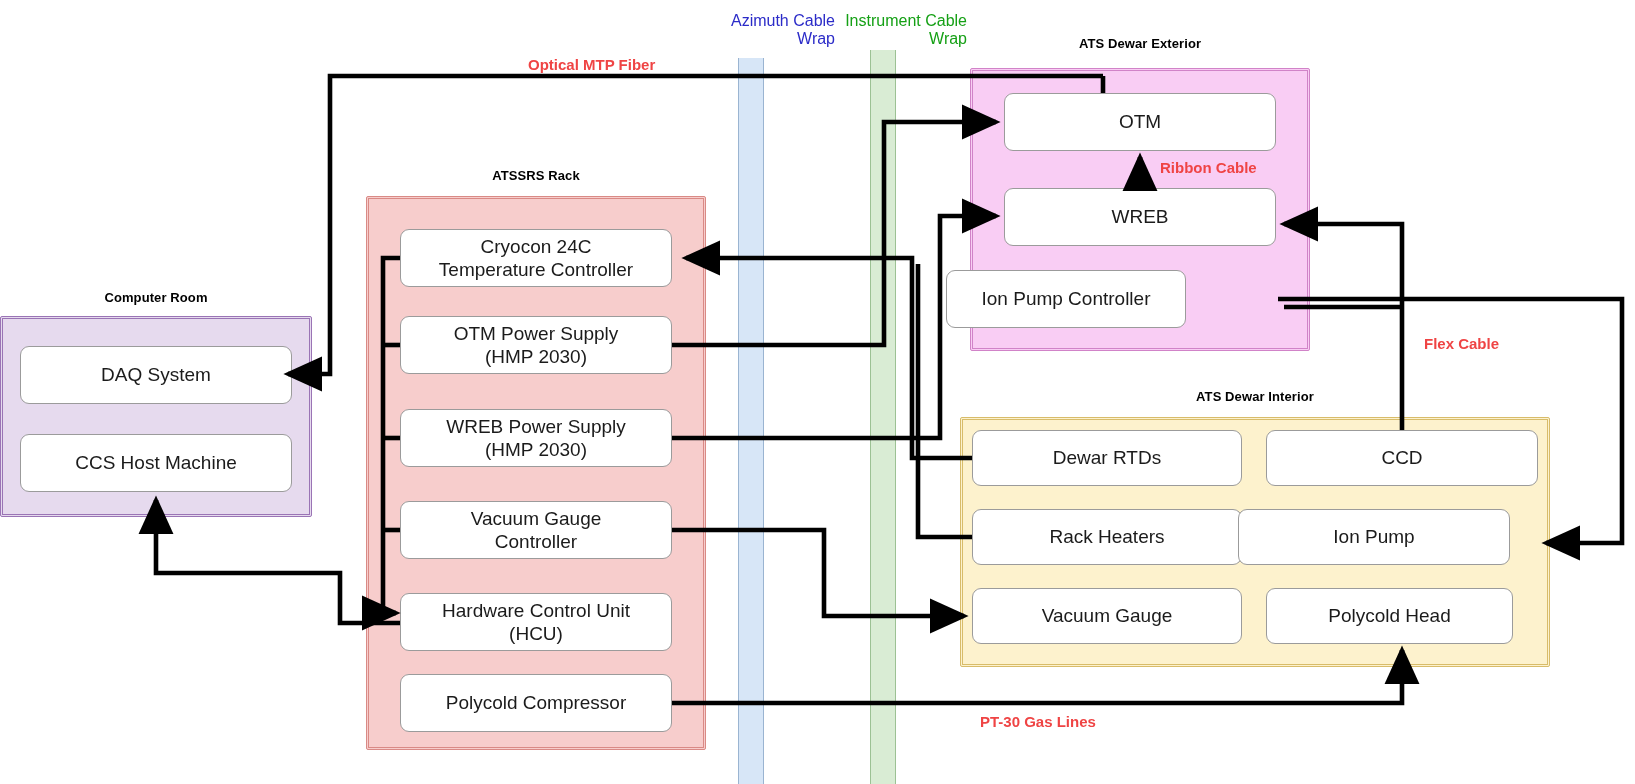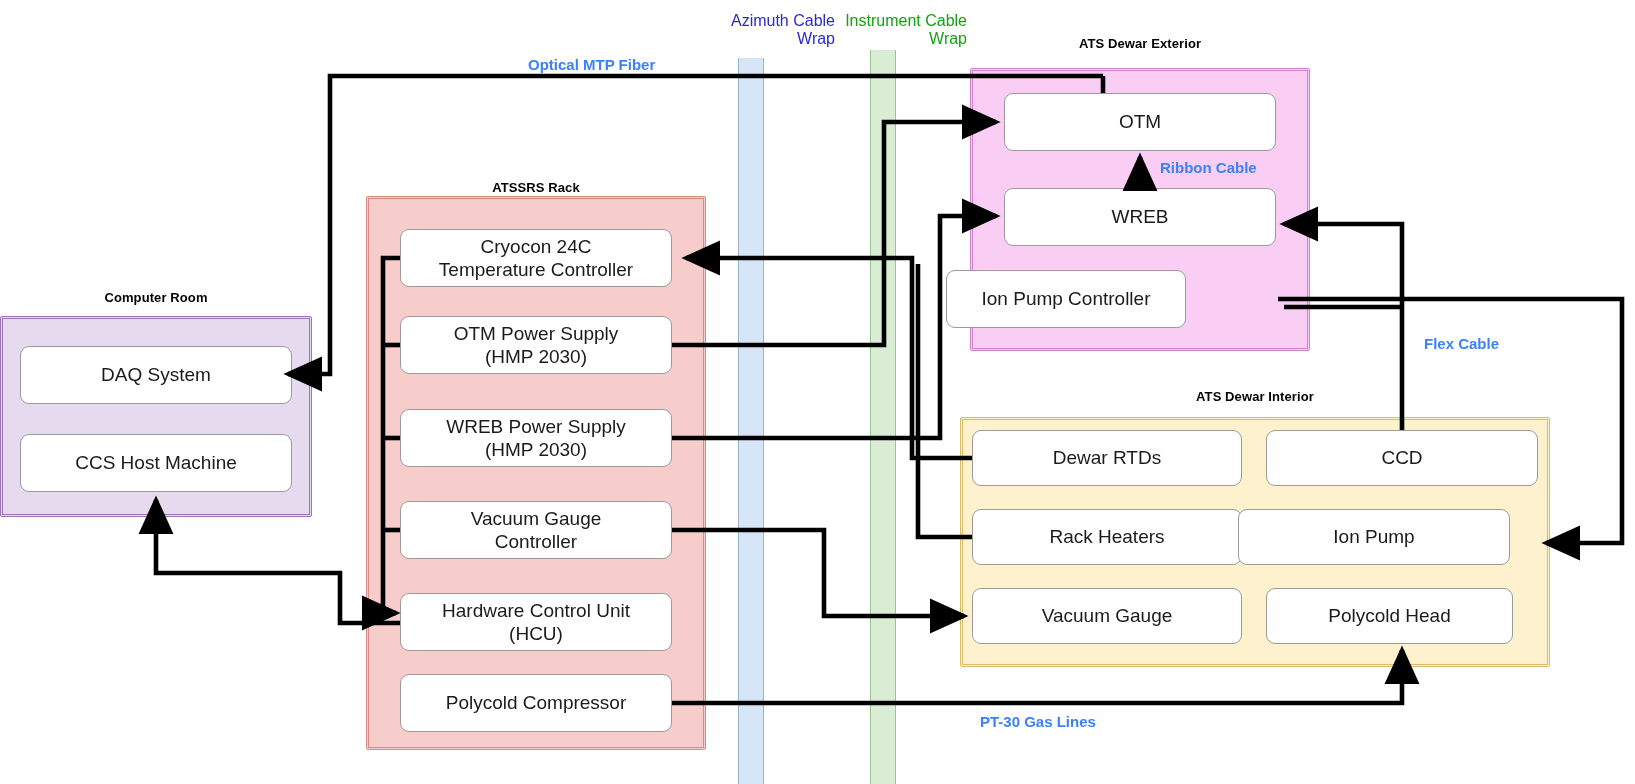--- a/index.html
+++ b/index.html
@@ -18,21 +18,21 @@
   .g-dewar-int{background:#fdf2cd;border-color:#d8bc6a;}
 
   .group-title{position:absolute;font-weight:bold;font-size:13px;color:#000;text-align:center;
     white-space:nowrap;letter-spacing:.1px;}
 
   .node{position:absolute;box-sizing:border-box;background:#ffffff;border:1px solid #9b9b9b;
     border-radius:9px;display:flex;align-items:center;justify-content:center;text-align:center;
     font-size:19px;color:#1b1b1b;line-height:1.22;padding:2px 6px;}
   .node span{display:block;}
 
-  .edge-label{position:absolute;font-weight:bold;font-size:15px;color:#3b82f6;white-space:nowrap;}
+  .edge-label{position:absolute;font-weight:bold;font-size:15px;color:#ef4444;white-space:nowrap;}
   .wrap-label{position:absolute;font-weight:normal;font-size:16px;text-align:right;line-height:1.15;}
   .wl-az{color:#2b2bc8;}
   .wl-inst{color:#15a015;}
 </style>
 </head>
 <body>
 
 <div id="stage">
 
   <div class="wrap-band band-az" style="left:738px;top:58px;width:24px;height:726px;"></div>
@@ -49,21 +49,21 @@
 
   <div class="group-title" style="left:0px;top:290px;width:312px;">Computer Room</div>
   <div class="group g-computer" style="left:0px;top:316px;width:312px;height:201px;"></div>
   <div class="node" style="left:20px;top:346px;width:272px;height:58px;">
     <span>DAQ System</span>
   </div>
   <div class="node" style="left:20px;top:434px;width:272px;height:58px;">
     <span>CCS Host Machine</span>
   </div>
 
-  <div class="group-title" style="left:366px;top:168px;width:340px;margin-top:12px;">ATSSRS Rack</div>
+  <div class="group-title" style="left:366px;top:168px;width:340px;">ATSSRS Rack</div>
   <div class="group g-rack" style="left:366px;top:196px;width:340px;height:554px;"></div>
 
   <div class="node" style="left:400px;top:229px;width:272px;height:58px;">
     <div>
       <span>Cryocon 24C</span>
       <span>Temperature Controller</span>
     </div>
   </div>
   <div class="node" style="left:400px;top:316px;width:272px;height:58px;">
     <div>

